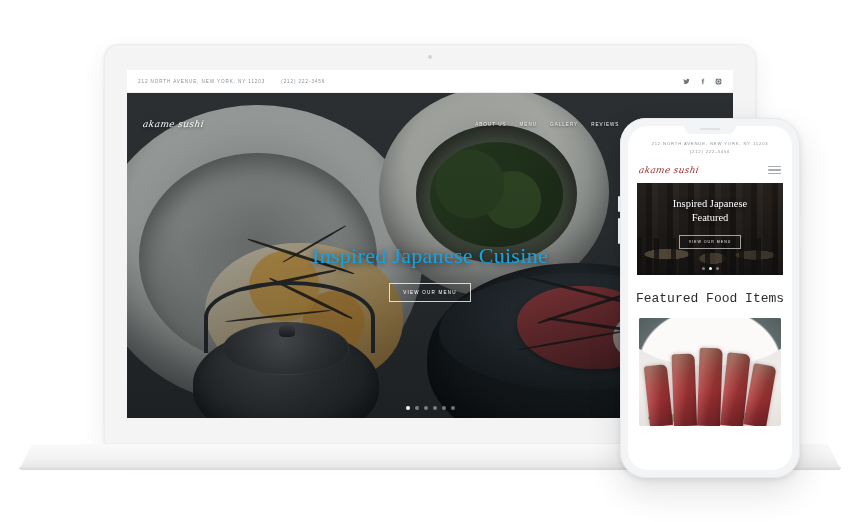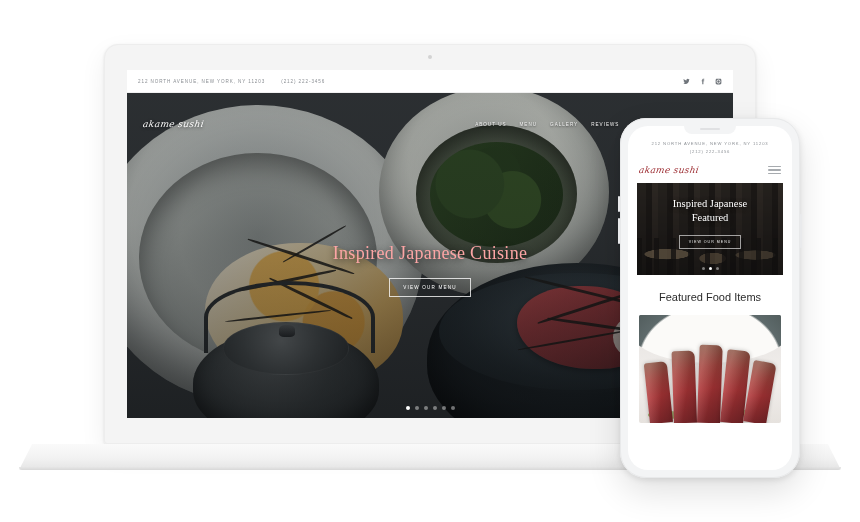--- a/index.html
+++ b/index.html
@@ -193,21 +193,21 @@
     font-size:4.6px; letter-spacing:1px; color:#f2f2f2;
     text-shadow:0 1px 2px rgba(0,0,0,.6); white-space:nowrap;
   }
 
   
   .hero-center {
     position:absolute; left:0; right:0; top:150px; text-align:center;
   }
   .hero-title {
     font-family:"Liberation Serif", serif;
-    font-size:18px; color:#fca5a5; letter-spacing:.3px;
+    font-size:22px; color:#0ea5e9; letter-spacing:.3px;
     text-shadow:0 2px 7px rgba(0,0,0,.72);
   }
   .hero-btn {
     display:inline-block; margin-top:14px;
     padding:6px 13px; border:1px solid rgba(255,255,255,.78);
     font-size:4.6px; letter-spacing:1.2px; color:#fff;
     background:rgba(0,0,0,.06); white-space:nowrap;
   }
   .dots {
     position:absolute; left:0; right:0; bottom:8px;
@@ -297,22 +297,22 @@
   .p-hero-btn {
     display:inline-block; margin-top:10px; padding:4px 9px;
     border:1px solid rgba(255,255,255,.6);
     font-size:3.6px; letter-spacing:1px; color:rgba(255,255,255,.92);
   }
   .p-dots { position:absolute; left:0; right:0; bottom:5px; display:flex; justify-content:center; gap:4px; }
   .p-dot { width:3px; height:3px; border-radius:50%; background:rgba(255,255,255,.45); }
   .p-dot.on { background:#fff; }
 
   .p-featured {
-    text-align:center; font-family:Liberation Sans, sans-serif;
-    font-size:11px; color:#2b2b2b; padding:16px 0 12px;
+    text-align:center; font-family:Liberation Mono, monospace;
+    font-size:13px; color:#2b2b2b; padding:16px 0 12px;
   }
   .p-food {
     margin:0 11px; height:108px; border-radius:2px; overflow:hidden; position:relative;
     background:linear-gradient(180deg,#5d6b6c 0%,#8e9a98 6%,#e9e6e4 22%,#f2efec 60%,#e6e2de 100%);
   }
   .plate-rim {
     position:absolute; left:-6%; top:-16%; width:112%; height:60%;
     border-radius:50%;
     background:radial-gradient(ellipse at 50% 100%, #fbfaf8 0 62%, #5e6a6b 64%, #46504f 100%);
   }

